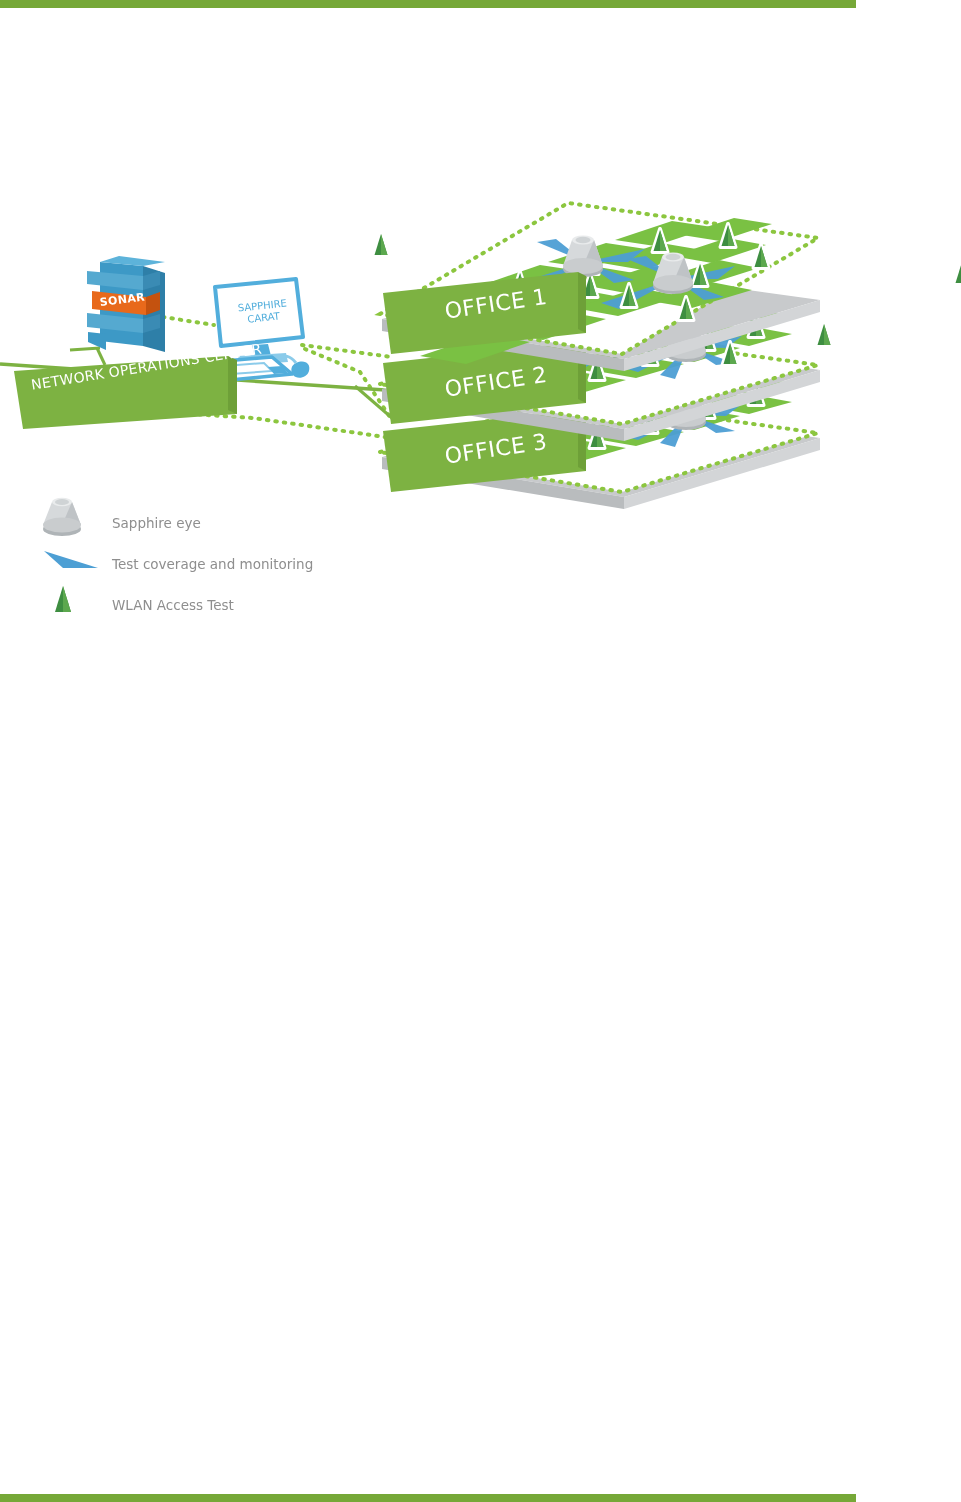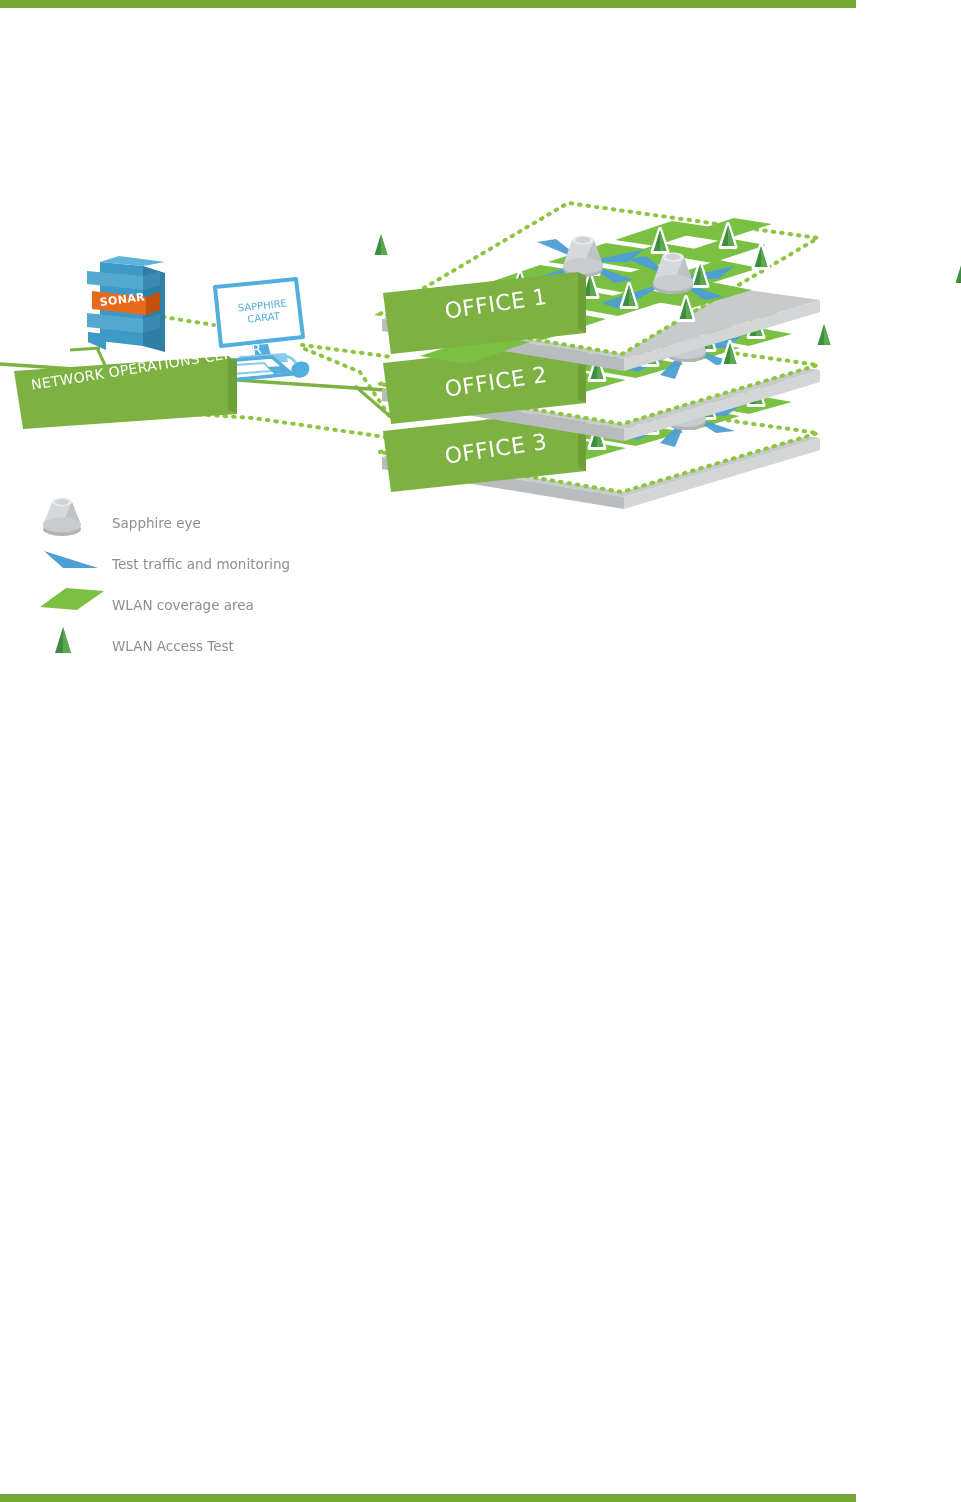--- a/index.html
+++ b/index.html
@@ -418,31 +418,23 @@
     </div>
     <div class="legend-text">Sapphire eye</div>
   </div>
 
   <div class="legend-row">
     <div class="legend-swatch">
       <svg width="76" height="41" viewBox="0 0 76 41" xmlns="http://www.w3.org/2000/svg">
         <path d="M 8 14 L 62 31 L 27 31 Z" fill="#4D9FD4"></path>
       </svg>
     </div>
-    <div class="legend-text">Test traffic and monitoring</div>
+    <div class="legend-text">Test coverage and monitoring</div>
   </div>
 
-  <div class="legend-row">
-    <div class="legend-swatch">
-      <svg width="76" height="41" viewBox="0 0 76 41" xmlns="http://www.w3.org/2000/svg">
-        <path d="M 4 29 L 30 10 L 68 13 L 41 32 Z" fill="#7AC143"></path>
-      </svg>
-    </div>
-    <div class="legend-text">WLAN coverage area</div>
-  </div>
 
   <div class="legend-row">
     <div class="legend-swatch">
       <svg width="76" height="41" viewBox="0 0 76 41" xmlns="http://www.w3.org/2000/svg">
         <path d="M 19 34 L 27 8 L 35 34 Z" fill="#3E8E41"></path>
         <path d="M 27 8 L 35 34 L 27 34 Z" fill="#5CA84E"></path>
       </svg>
     </div>
     <div class="legend-text">WLAN Access Test</div>
   </div>

